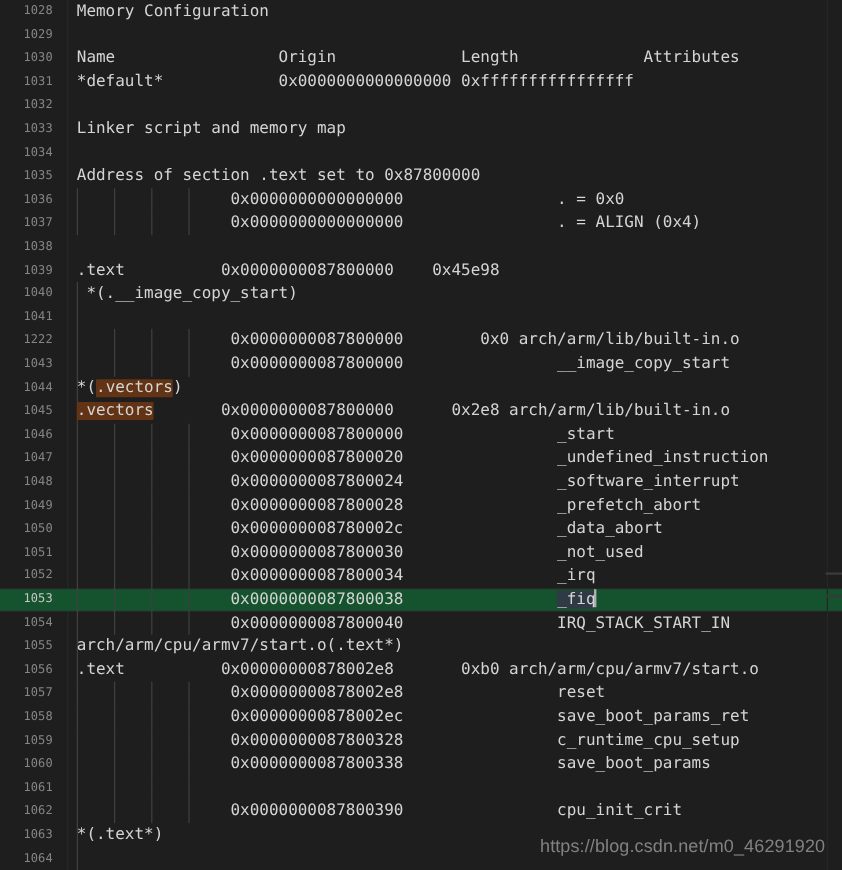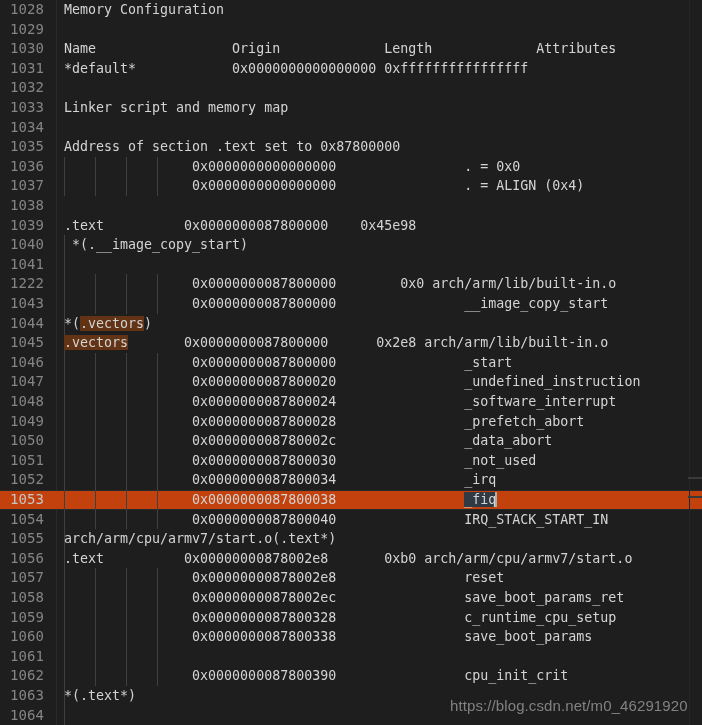--- a/index.html
+++ b/index.html
@@ -28,31 +28,31 @@
   .row {
     position: relative;
     height: 19.6px;
     line-height: 19.6px;
     white-space: pre;
     font-size: 13.3px;
   }
 
   .row.current {
     box-shadow: inset 0 1px 0 #282828, inset 0 -1px 0 #282828;
-    background: #c2410c;
+    background: #14532d;
   }
 
   .lineno {
     position: absolute;
     left: 0;
     top: 0;
     width: 44px;
     text-align: right;
     color: #858585;
-    font-size: 14px;
+    font-size: 10px;
     letter-spacing: 0.1px;
   }
 
   .row.current .lineno {
     color: #c6c6c6;
   }
 
   .code {
     position: absolute;
     left: 64px;

